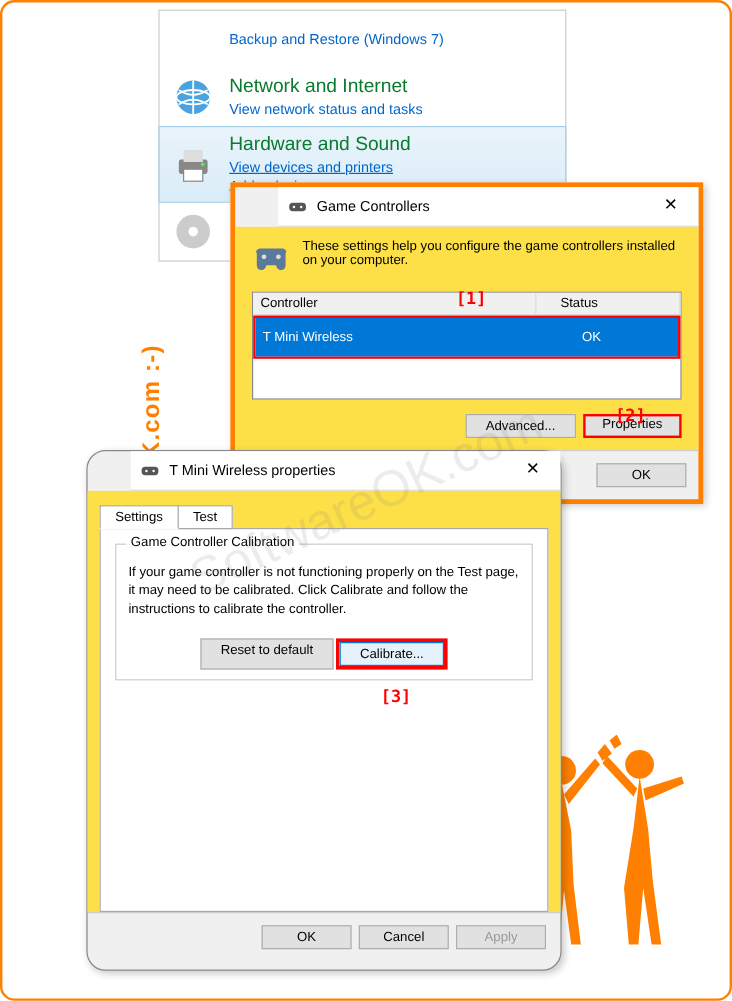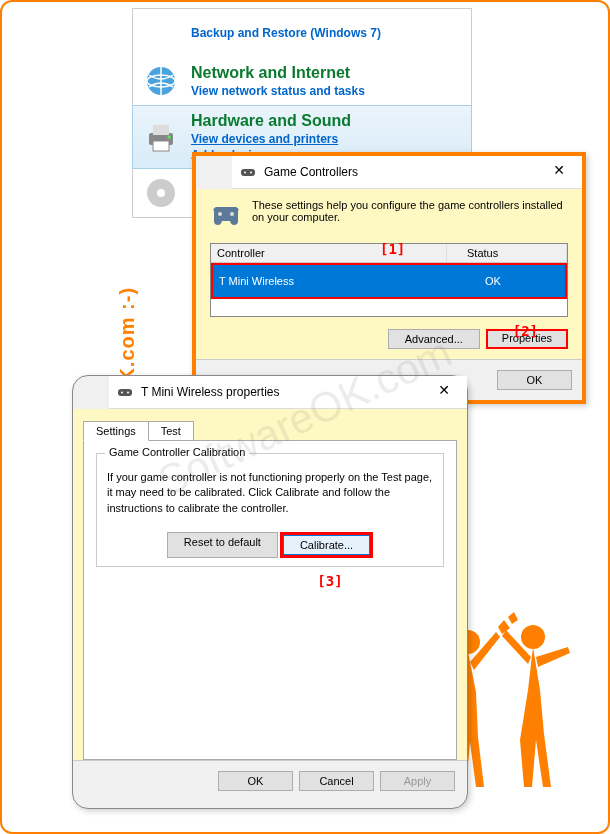--- a/index.html
+++ b/index.html
@@ -20,38 +20,38 @@
     }
     
     
     .control-panel {
       position: absolute; top: 6px; left: 130px; width: 340px; background: #fff;
       border: 1px solid #ccc; padding: 0;
     }
     .cp-row { display: flex; align-items: center; padding: 6px 10px; gap: 12px; }
     .cp-row.sel { background: linear-gradient(#eaf4fb, #d9ecf8); border: 1px solid #a8cfe8; margin: 0 -1px; }
     .cp-icon { width: 36px; height: 36px; flex-shrink: 0; display: flex; align-items: center; justify-content: center; }
-    .cp-text { display: flex; flex-direction: column; gap: 2px; font-weight: bold; }
+    .cp-text { display: flex; flex-direction: column; gap: 2px; }
     .cp-title { color: #0a7a2f; font-size: 16px; }
     .cp-link { color: #0066cc; font-size: 12px; }
     .cp-link.u { text-decoration: underline; }
     
     
     .dialog { position: absolute; background: #f0f0f0; border: 1px solid #888; box-shadow: 2px 2px 6px rgba(0,0,0,0.2); }
     .dlg-titlebar { display: flex; align-items: center; justify-content: space-between; background: #fff; padding: 6px 8px; border-bottom: 1px solid #ddd; margin-left: 36px; }
     .dlg-title { display: flex; align-items: center; gap: 8px; font-size: 12px; }
     .dlg-close { width: 30px; height: 20px; text-align: center; font-size: 14px; cursor: default; }
-    .dlg-body { padding: 10px 14px; font-size: 11px; background: #fef9c3; }
+    .dlg-body { padding: 10px 14px; font-size: 11px; background: #fde047; }
     .button { background: #e1e1e1; border: 1px solid #adadad; padding: 3px 16px; font-size: 11px; min-width: 75px; text-align: center; cursor: default; }
     
     
     .game-controllers { top: 150px; left: 190px; width: 394px; border: 4px solid #ff8000; }
     .gc-desc { display: flex; gap: 10px; margin-bottom: 12px; }
     .gc-icon { width: 32px; height: 32px; flex-shrink: 0; }
-    .gc-table { border: 1px solid #888; background: #fff; margin-top: 4px; height: 74px; }
+    .gc-table { border: 1px solid #888; background: #fff; margin-top: 4px; height: 90px; }
     .gc-thead { display: flex; background: #f0f0f0; border-bottom: 1px solid #ccc; }
     .gc-th { padding: 3px 6px; font-size: 11px; border-right: 1px solid #ddd; }
     .gc-th.c1 { flex: 1; }
     .gc-th.c2 { width: 120px; text-align: left; padding-left: 20px; }
     .gc-row { display: flex; background: #0078d7; color: #fff; }
     .gc-td { padding: 10px 6px; font-size: 11px; }
     .gc-td.c1 { flex: 1; }
     .gc-td.c2 { width: 120px; text-align: left; padding-left: 40px; }
     .red-box { border: 2px solid #ff0000; }
     .gc-buttons { display: flex; justify-content: flex-end; gap: 6px; margin-top: 12px; }

